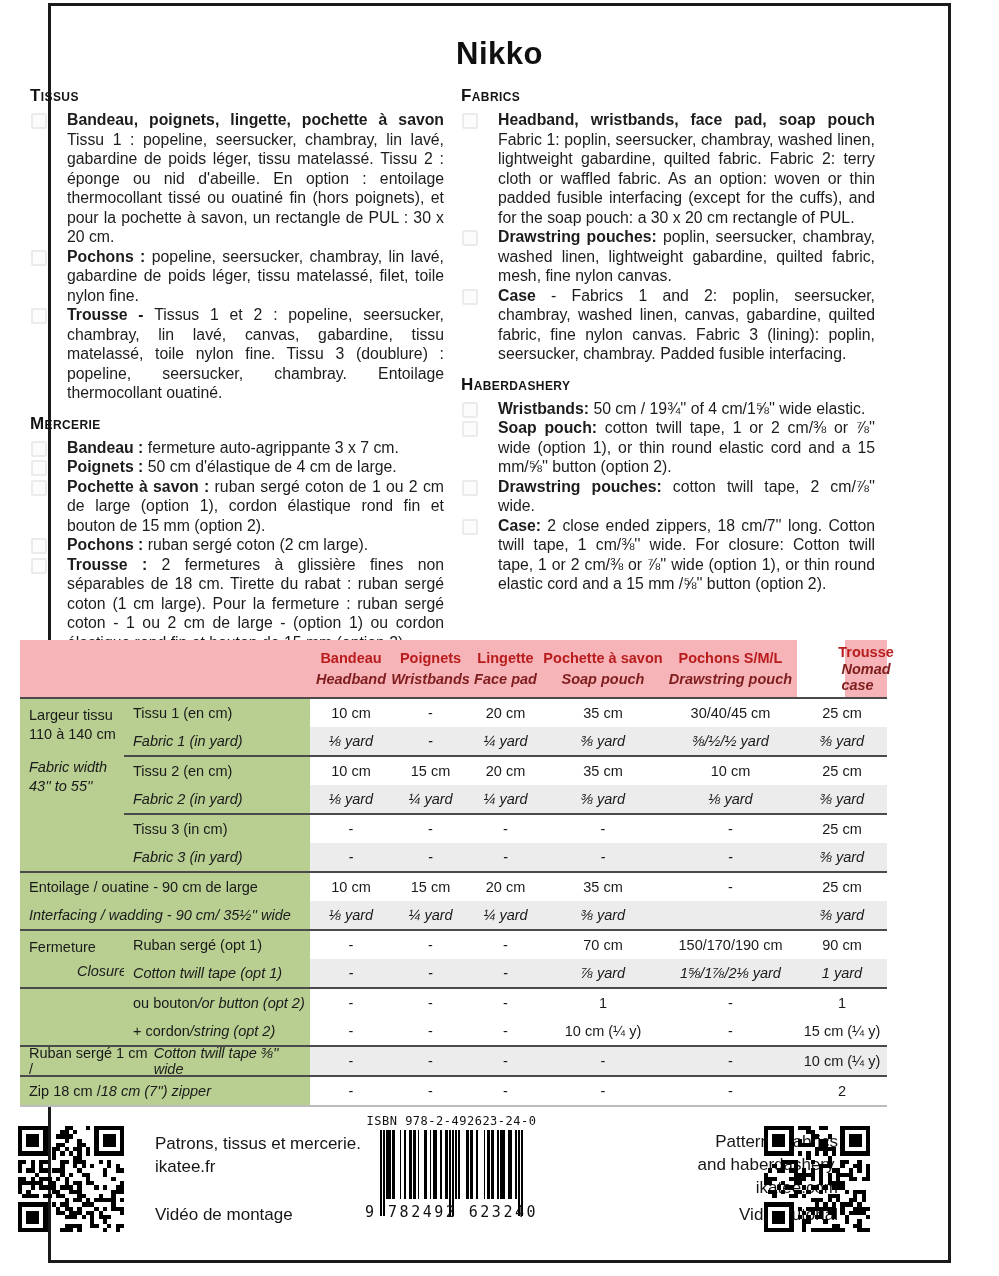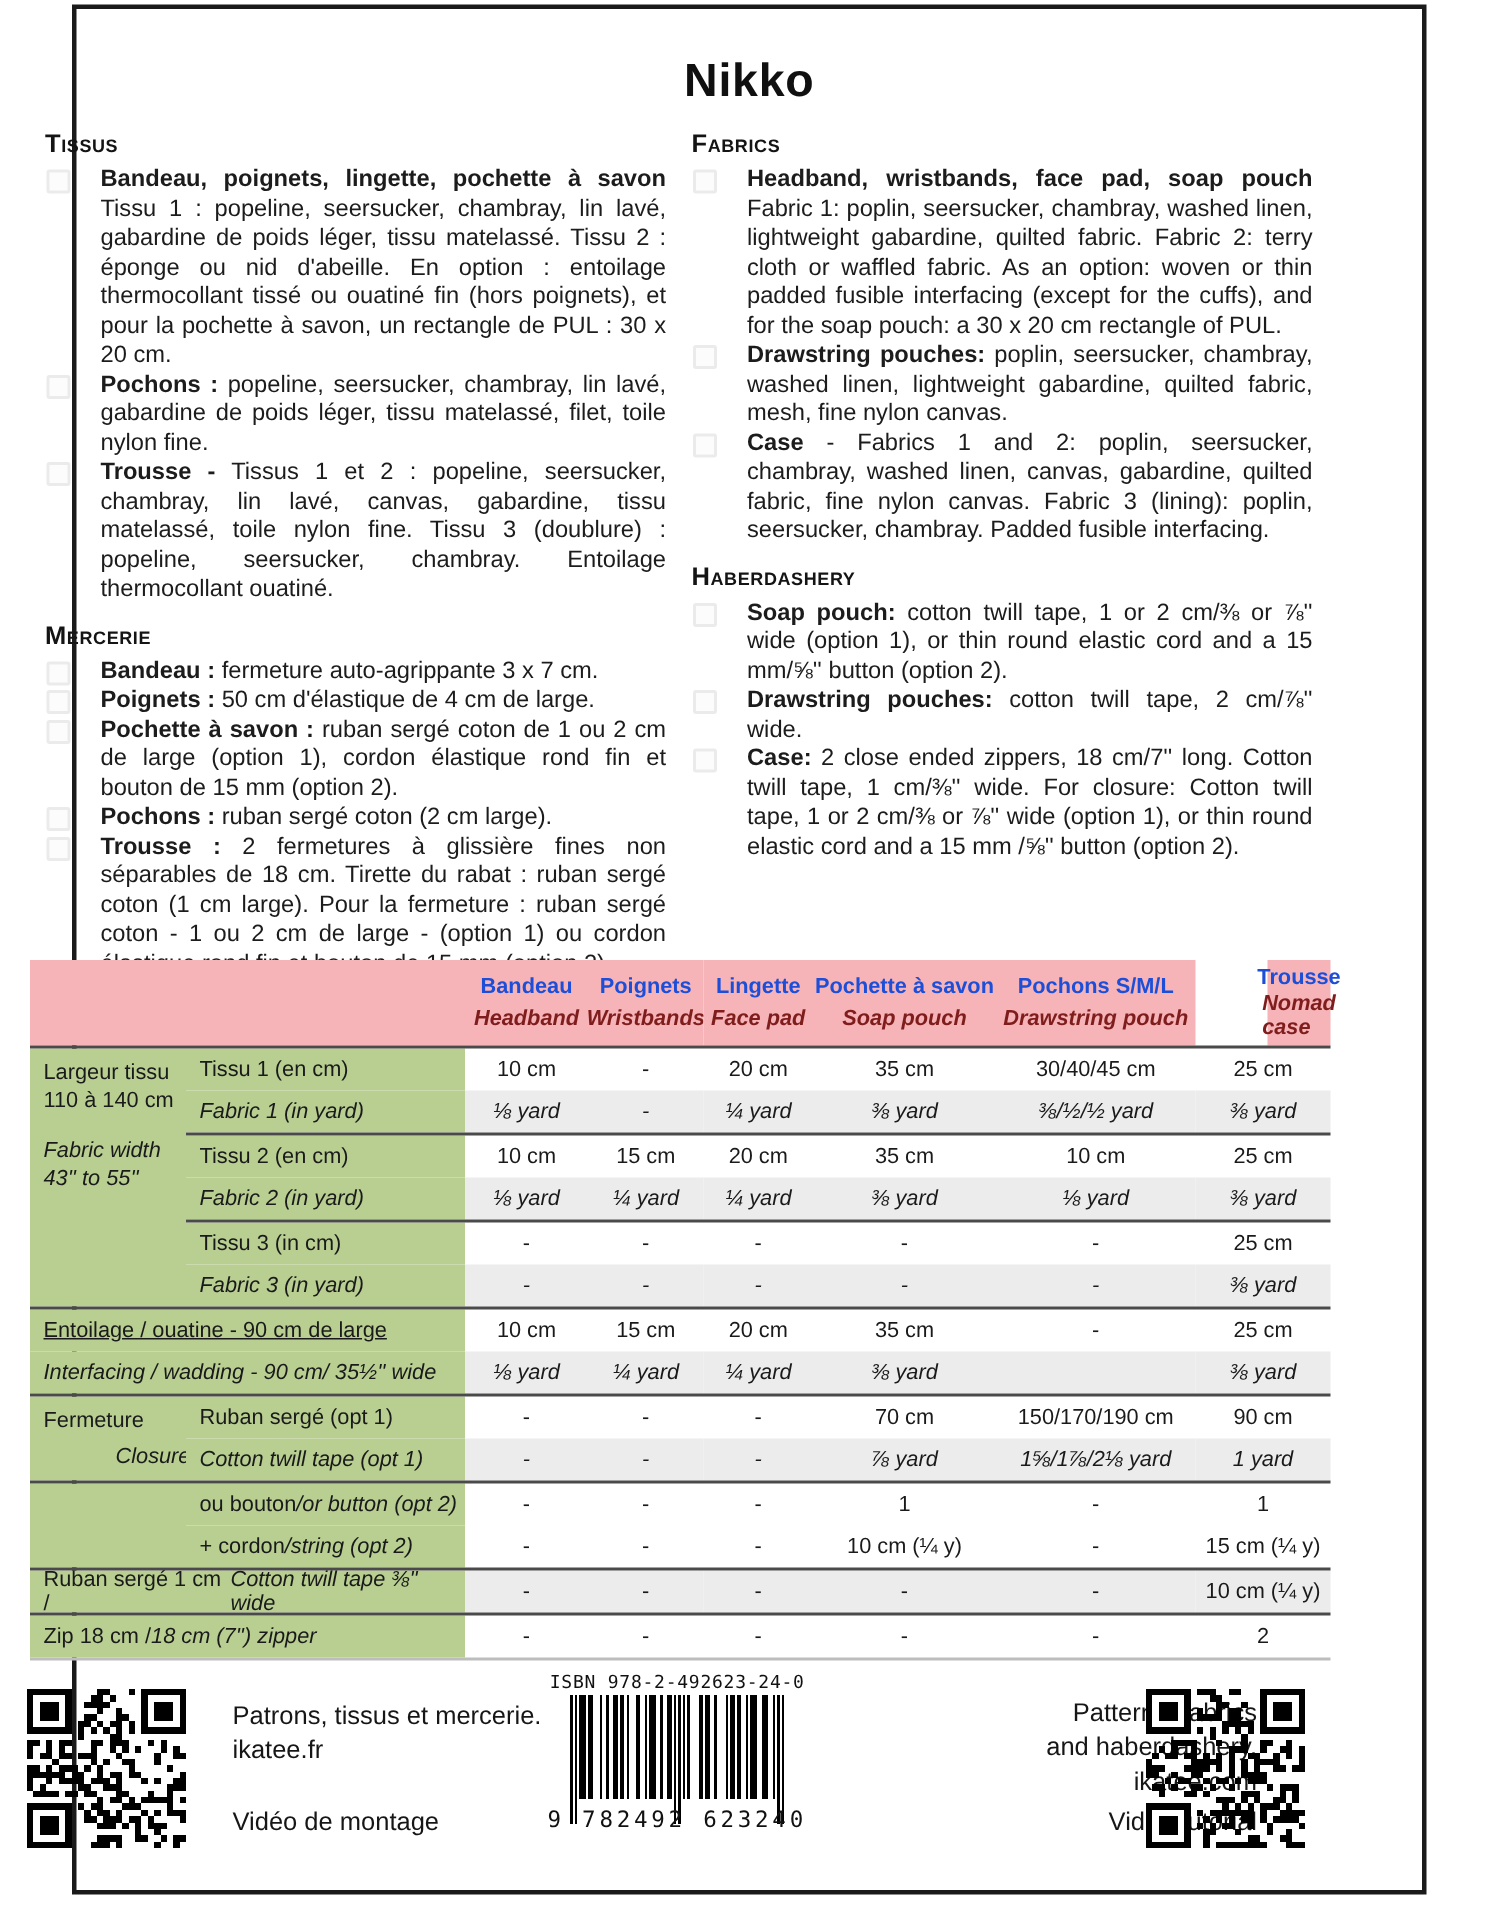--- a/index.html
+++ b/index.html
@@ -14,21 +14,21 @@
   .item{position:relative;padding-left:37px;}
   .item p{margin:0;text-align:justify;font-size:15.8px;line-height:19.5px;color:#1c1c1c;}
   .cb{position:absolute;left:1px;top:3px;width:12px;height:12px;border:2px solid #ebebeb;background:#fcfcfc;border-radius:2px;}
   b.lead{display:block;text-align:justify;text-align-last:justify;}
 
   
   .rt{position:absolute;left:20px;top:640px;width:867px;display:grid;
       grid-template-columns:104px 186px 82px 77px 73px 122px 133px 90px;
       grid-template-rows:57px 2px 28px 28px 2px 28px 28px 2px 28px 28px 2px 28px 28px 2px 28px 28px 2px 28px 28px 2px 28px 2px 28px 2px;}
   .hcell{background:#f6b4b9;display:flex;flex-direction:column;justify-content:space-evenly;align-items:center;grid-row:1;padding:4px 0;}
-  .hfr{font-weight:700;font-size:14.5px;color:#1d4ed8;}
+  .hfr{font-weight:700;font-size:14.5px;color:#b91c1c;}
   .hen{font-style:italic;font-weight:700;font-size:14.5px;color:#7f1d1d;}
   .hspacer{background:#f6b4b9;grid-column:1/3;grid-row:1;}
   .glab{background:#b9cf92;display:flex;align-items:center;padding-left:9px;font-size:14.5px;color:#1a1a1a;box-sizing:border-box;}
   .glab .en{font-style:italic;}
   .gbig{background:#b9cf92;grid-column:1;padding:7px 4px 0 9px;font-size:14.5px;line-height:19px;color:#1a1a1a;box-sizing:border-box;}
   .gbig .en{font-style:italic;display:block;margin-top:14px;}
   .gclose{background:#b9cf92;grid-column:1;display:flex;flex-direction:column;justify-content:space-evenly;padding-left:9px;font-size:14.5px;box-sizing:border-box;}
   .gclose .en{font-style:italic;margin-left:48px;}
   .gempty{background:#b9cf92;grid-column:1;}
   .val{display:flex;align-items:center;justify-content:center;font-size:14.5px;background:#fff;color:#1a1a1a;}
@@ -115,20 +115,24 @@
       </div>
       <div class="item">
         <span class="cb"></span>
         <p><b>Case</b> <span>- Fabrics 1 and 2: poplin, seersucker, chambray, washed linen, canvas, gabardine, quilted fabric, fine nylon canvas. Fabric 3 (lining): poplin, seersucker, chambray. Padded fusible interfacing.</span></p>
       </div>
 
       <div class="sec mt">Haberdashery</div>
 
       <div class="item">
         <span class="cb"></span>
+        <p><b>Wristbands:</b> <span>50 cm / 19¾'' of 4 cm/1⅝'' wide elastic.</span></p>
+      </div>
+      <div class="item">
+        <span class="cb"></span>
         <p><b>Soap pouch:</b> <span>cotton twill tape, 1 or 2 cm/⅜ or ⅞'' wide (option 1), or thin round elastic cord and a 15 mm/⅝'' button (option 2).</span></p>
       </div>
       <div class="item">
         <span class="cb"></span>
         <p><b>Drawstring pouches:</b> <span>cotton twill tape, 2 cm/⅞'' wide.</span></p>
       </div>
       <div class="item">
         <span class="cb"></span>
         <p><b>Case:</b> <span>2 close ended zippers, 18 cm/7'' long. Cotton twill tape, 1 cm/⅜'' wide. For closure: Cotton twill tape, 1 or 2 cm/⅜ or ⅞'' wide (option 1), or thin round elastic cord and a 15 mm /⅝'' button (option 2).</span></p>
       </div>
@@ -219,21 +223,21 @@
       <div class="val" style="grid-area: 9 / 8;">25 cm</div>
       <div class="glab" style="grid-area: 10 / 2;">
         <span class="en">Fabric 3 (in yard)</span>
       </div>
       <div class="val sh it" style="grid-area: 10 / 3;">-</div>
       <div class="val sh it" style="grid-area: 10 / 4;">-</div>
       <div class="val sh it" style="grid-area: 10 / 5;">-</div>
       <div class="val sh it" style="grid-area: 10 / 6;">-</div>
       <div class="val sh it" style="grid-area: 10 / 7;">-</div>
       <div class="val sh it" style="grid-area: 10 / 8;">⅜ yard</div>
-      <div class="glab" style="grid-area: 12 / 1 / auto / 3; text-decoration: underline;">
+      <div class="glab" style="grid-area: 12 / 1 / auto / 3;">
         <span>Entoilage / ouatine - 90 cm de large</span>
       </div>
       <div class="val" style="grid-area: 12 / 3;">10 cm</div>
       <div class="val" style="grid-area: 12 / 4;">15 cm</div>
       <div class="val" style="grid-area: 12 / 5;">20 cm</div>
       <div class="val" style="grid-area: 12 / 6;">35 cm</div>
       <div class="val" style="grid-area: 12 / 7;">-</div>
       <div class="val" style="grid-area: 12 / 8;">25 cm</div>
       <div class="glab" style="grid-area: 13 / 1 / auto / 3;">
         <span class="en">Interfacing / wadding - 90 cm/ 35½''  wide</span>

